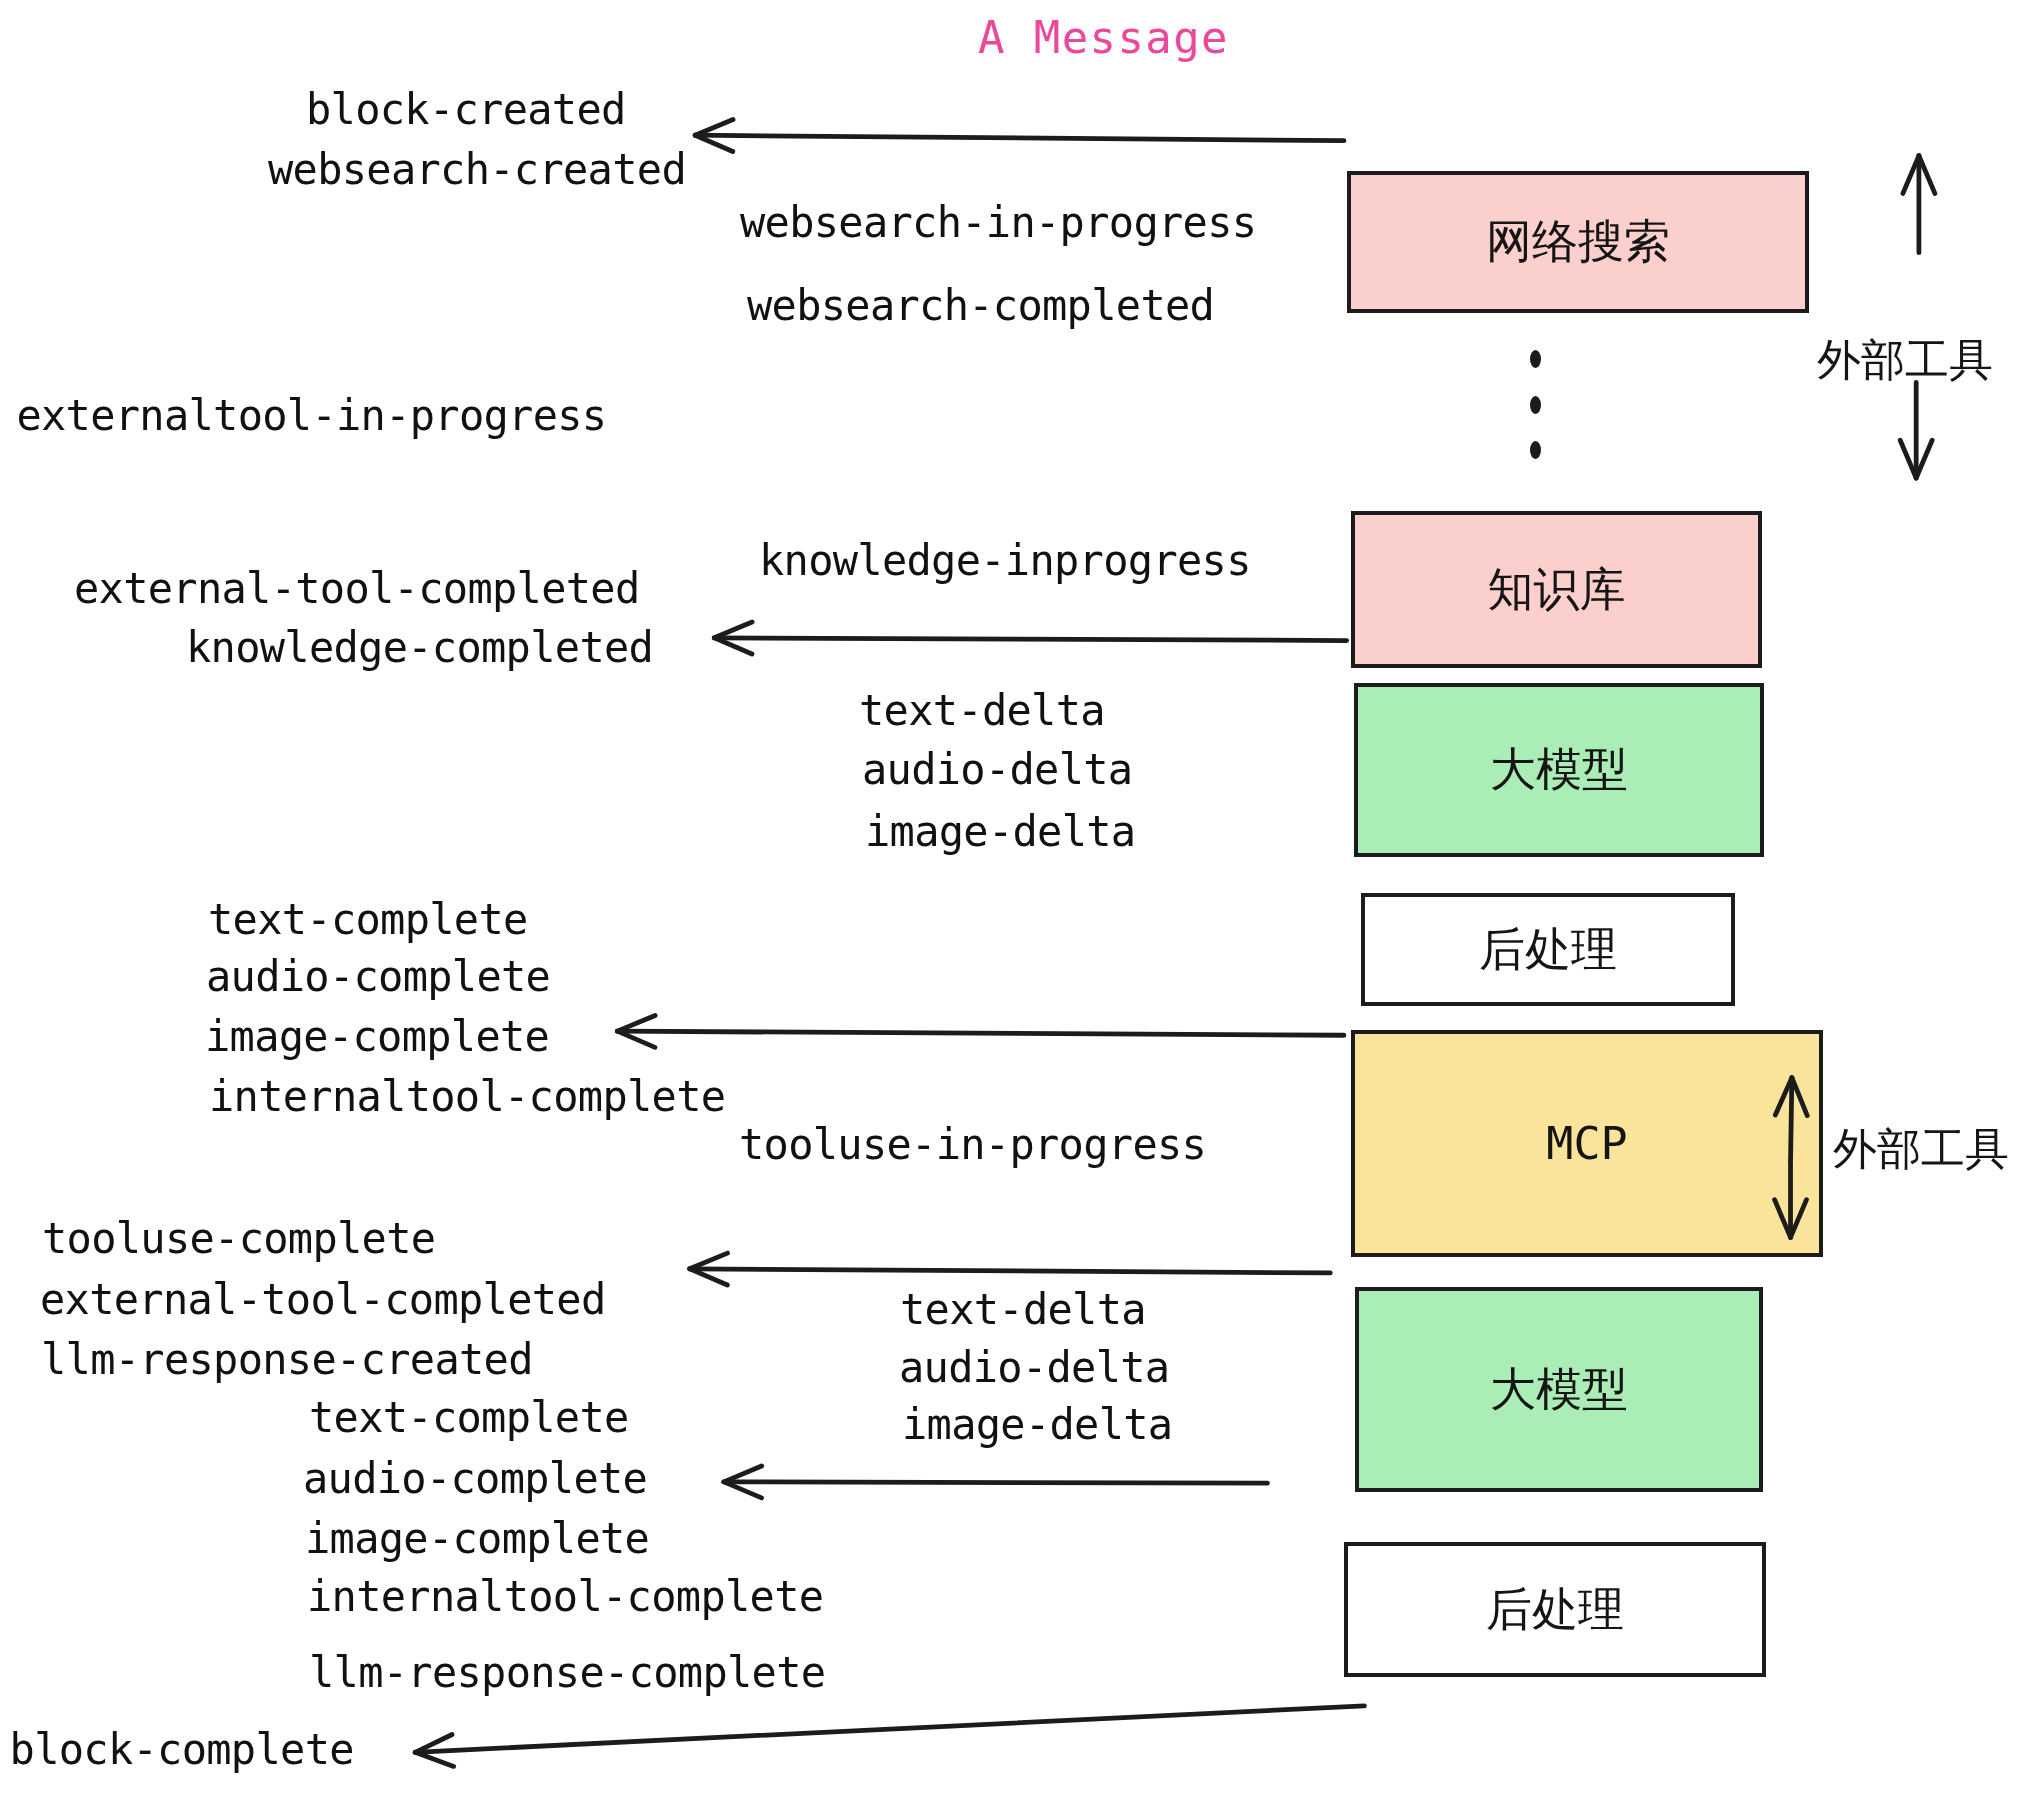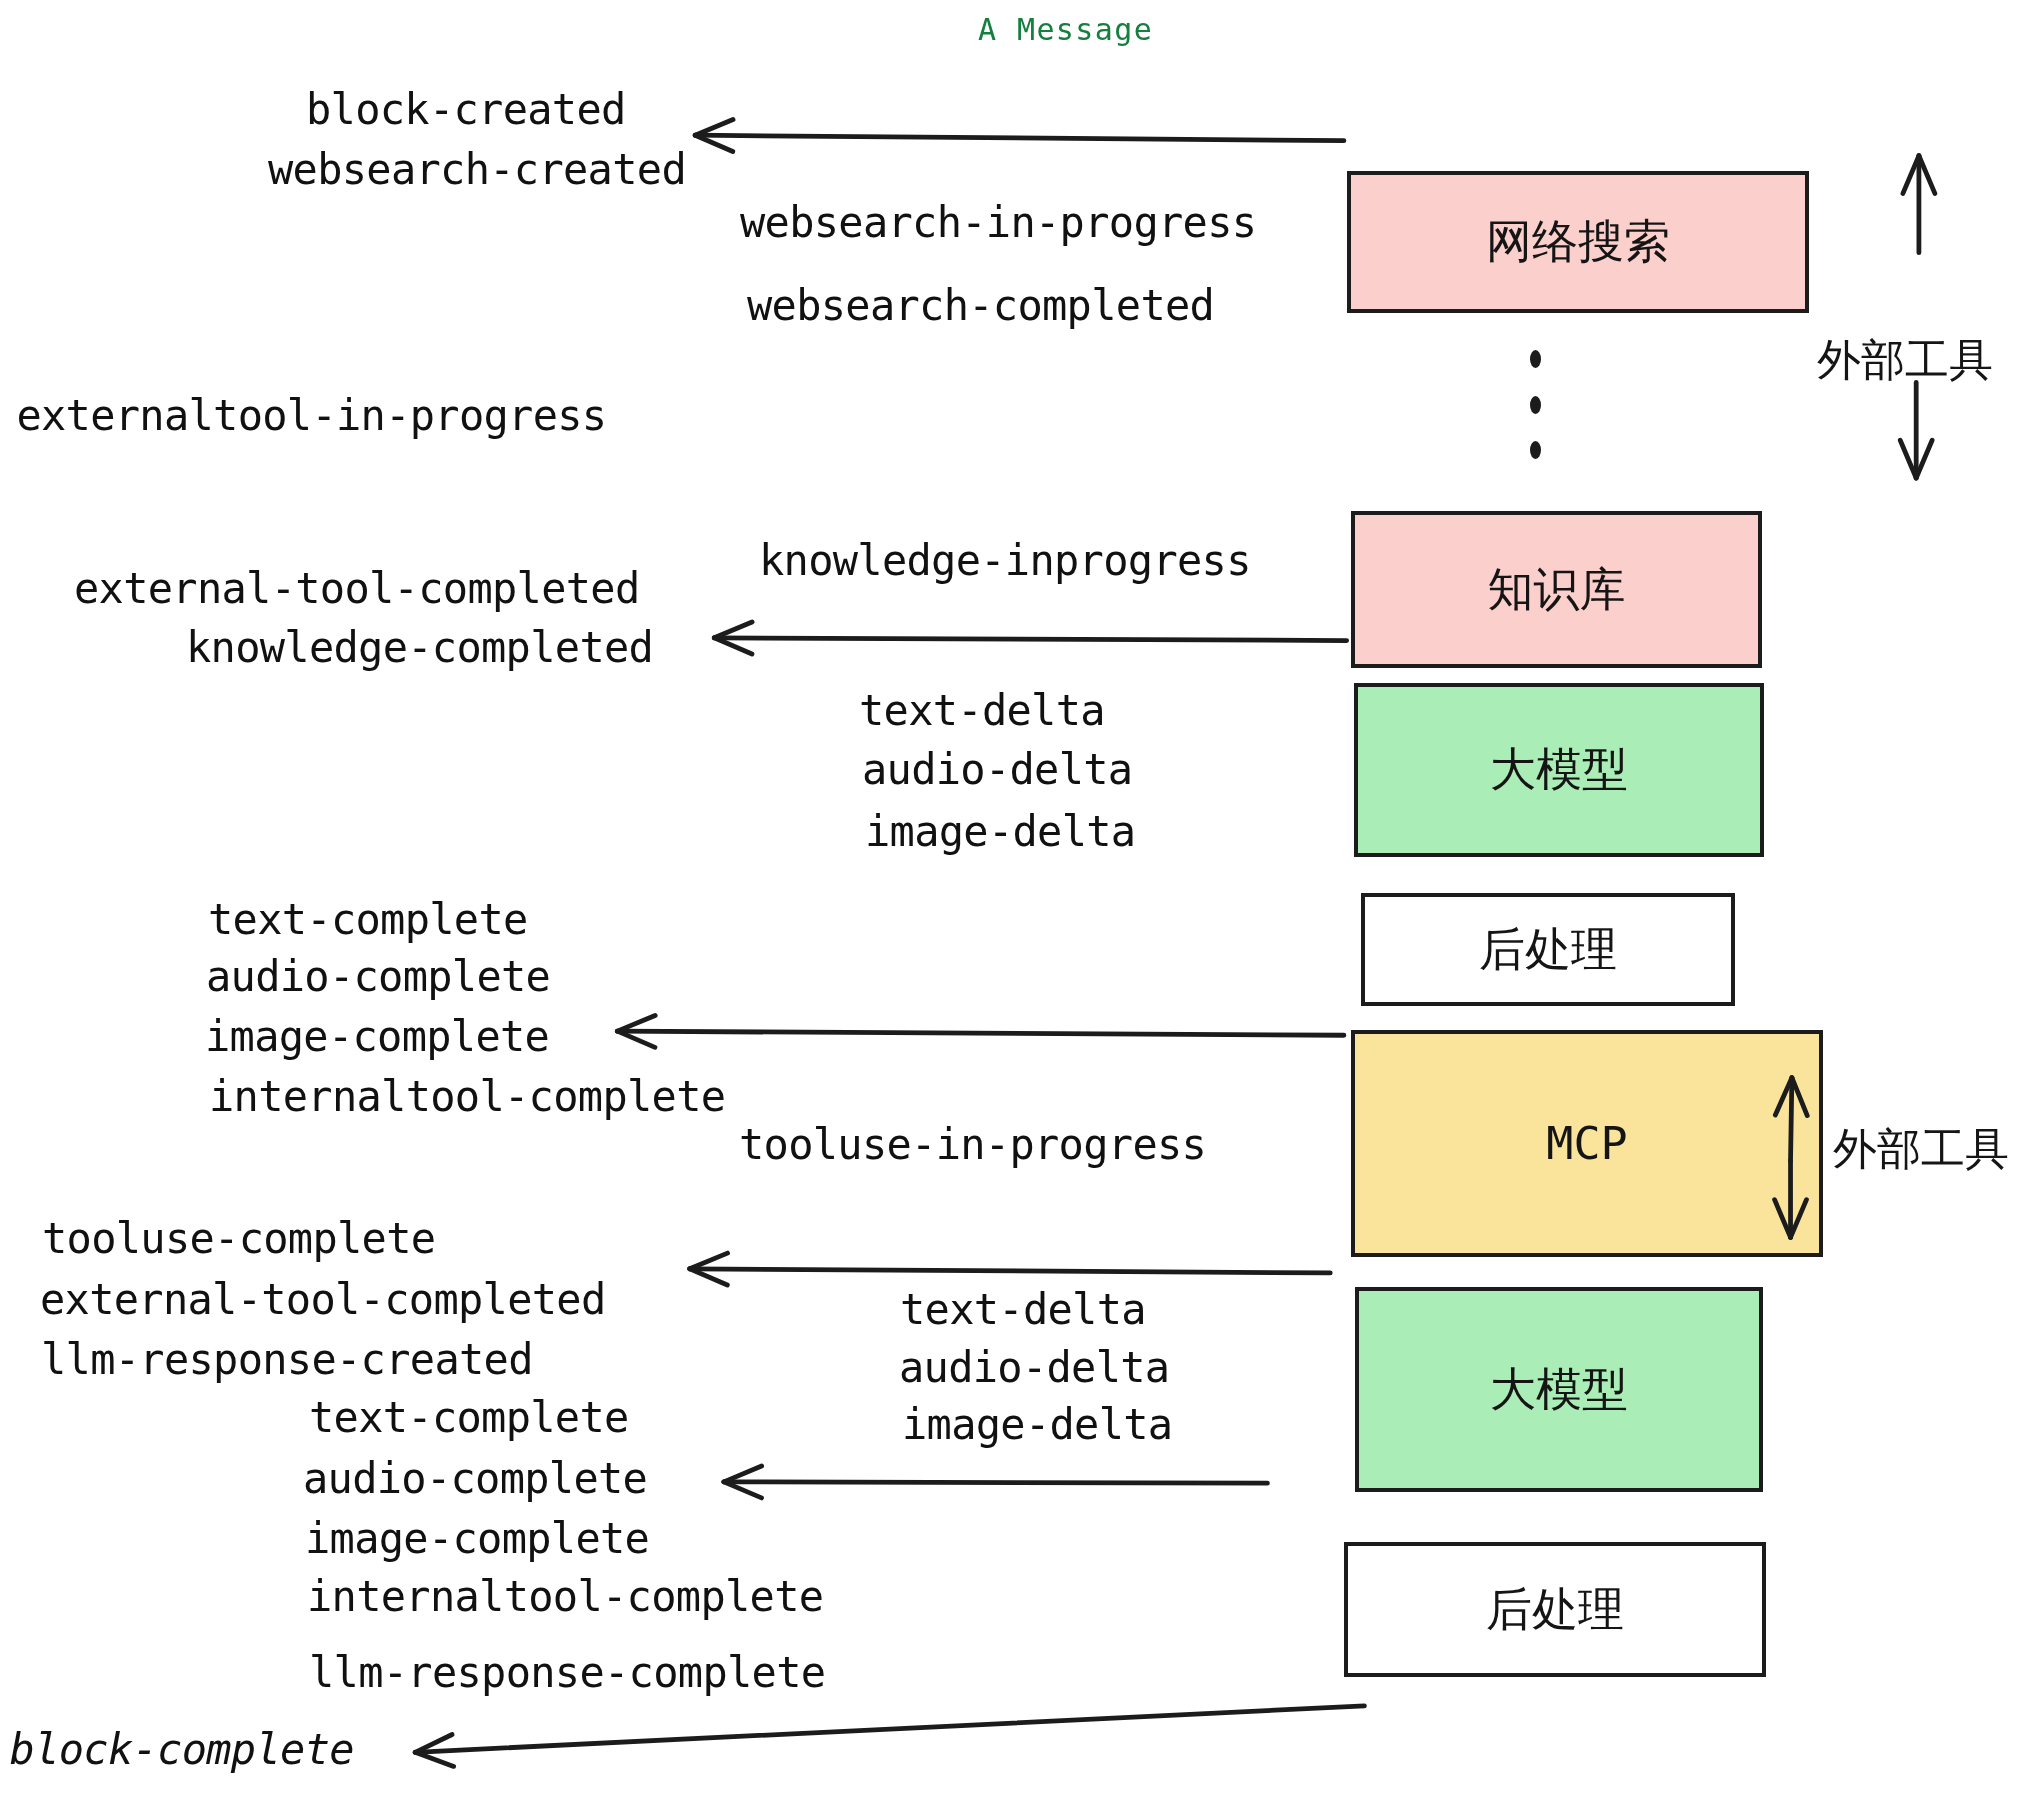--- a/index.html
+++ b/index.html
@@ -20,22 +20,22 @@
     font-family: "DejaVu Sans Mono", "Liberation Mono", monospace;
     font-size: 42px;
     line-height: 1.0;
     color: #111111;
     white-space: nowrap;
     letter-spacing: -0.7px;
   }
   .title {
     position: absolute;
     font-family: "DejaVu Sans Mono", "Liberation Mono", monospace;
-    font-size: 30px;
-    color: #15803d;
+    font-size: 44px;
+    color: #ec4899;
     white-space: nowrap;
     letter-spacing: 1.4px;
   }
   .cjk {
     position: absolute;
     font-family: "DejaVu Sans", "Liberation Sans", sans-serif;
     font-size: 44px;
     color: #151515;
     white-space: nowrap;
   }
@@ -138,21 +138,21 @@
       <div class="lbl" style="left: 40px; top: 1279px;">external-tool-completed</div>
       <div class="lbl" style="left: 41px; top: 1339px;">llm-response-created</div>
       <div class="lbl" style="left: 900px; top: 1289px;">text-delta</div>
       <div class="lbl" style="left: 899px; top: 1347px;">audio-delta</div>
       <div class="lbl" style="left: 902px; top: 1404px;">image-delta</div>
       <div class="lbl" style="left: 309px; top: 1397px;">text-complete</div>
       <div class="lbl" style="left: 303px; top: 1458px;">audio-complete</div>
       <div class="lbl" style="left: 305px; top: 1518px;">image-complete</div>
       <div class="lbl" style="left: 307px; top: 1576px;">internaltool-complete</div>
       <div class="lbl" style="left: 309px; top: 1636px; margin-top: 16px;">llm-response-complete</div>
-      <div class="lbl" style="left: 9.6px; top: 1729px; font-style: italic;">block-complete</div>
+      <div class="lbl" style="left: 9.6px; top: 1729px;">block-complete</div>
     </div>
 
   <div id="side-layer">
       <div class="cjk" style="left: 1817px; top: 331px;">外部工具</div>
       <div class="cjk" style="left: 1833px; top: 1120px;">外部工具</div>
     </div>
 
   <svg class="overlay" id="arrow-layer" viewBox="0 0 2980 2630" xmlns="http://www.w3.org/2000/svg">
       <g>
         <line x1="1968" y1="206" x2="1018" y2="198" stroke="#1C1C1C" stroke-width="7" stroke-linecap="round"></line>

